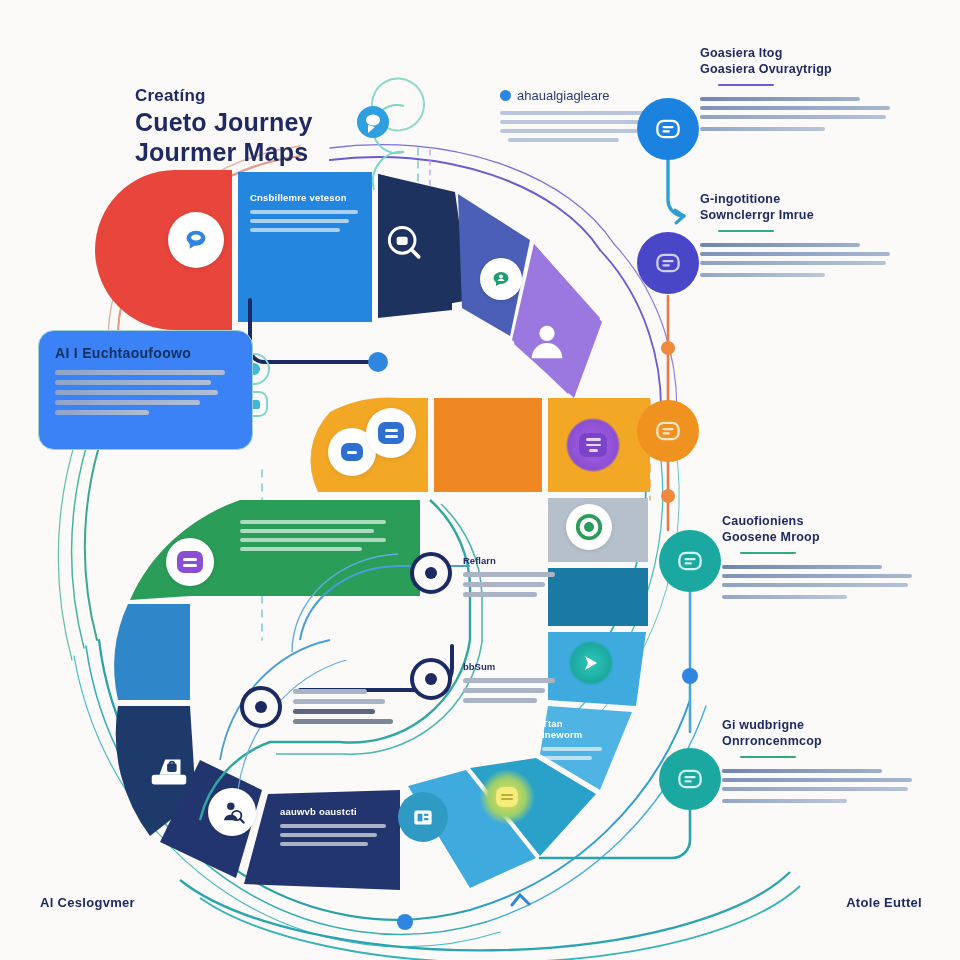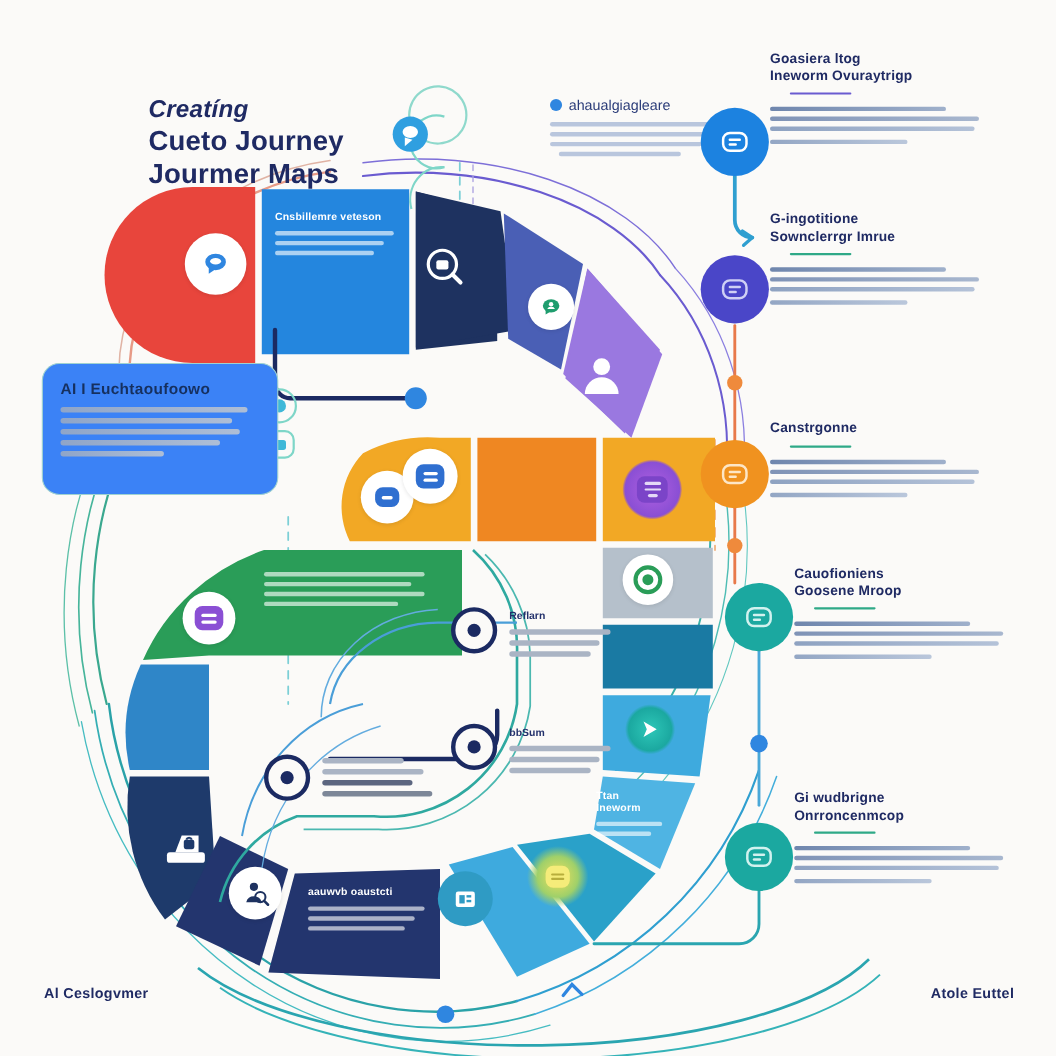--- a/index.html
+++ b/index.html
@@ -12,21 +12,21 @@
   }
   .stage{position:absolute;inset:0;width:960px;height:960px;}
   svg.layer{position:absolute;left:0;top:0;width:960px;height:960px;}
 
   
   .main-title{
     position:absolute;left:135px;top:86px;width:300px;
     color:#1f2a63;font-weight:bold;letter-spacing:.2px;
     line-height:1.22;
   }
-  .main-title .t1{font-size:22px;display:block;font-style:italic;}
+  .main-title .t1{font-size:17px;display:block;}
   .main-title .t2{font-size:25px;display:block;}
   .main-title .t3{font-size:25px;display:block;}
 
   .footer-left{
     position:absolute;left:40px;top:895px;
     font-size:13px;font-weight:bold;color:#1f2a63;letter-spacing:.3px;
   }
   .footer-right{
     position:absolute;right:38px;top:895px;
     font-size:13px;font-weight:bold;color:#1f2a63;letter-spacing:.3px;
@@ -439,21 +439,21 @@
 
   <div class="tl-circle" style="left:637px;top:98px;background:#1c82e0;">
     <svg width="30" height="30" viewBox="0 0 24 24">
       <rect x="3.5" y="5.5" width="17" height="13" rx="5" fill="none" stroke="#ffffff" stroke-width="1.8"></rect>
       <rect x="7.5" y="9.5" width="9" height="1.8" rx=".9" fill="#ffffff"></rect>
       <rect x="7.5" y="13" width="6" height="1.8" rx=".9" fill="#ffffff"></rect>
     </svg>
   </div>
   <div class="tl-text" style="left:700px;top:46px;">
     <h5><span>Goasiera ltog</span><br>
-        <span>Ineworm Ovuraytrigp</span></h5>
+        <span>Goasiera Ovuraytrigp</span></h5>
     <div class="tl-underline" style="background:#6a5bd0;"></div>
     <div class="tl r1"></div>
     <div class="tl r2"></div>
     <div class="tl r3"></div>
     <div class="tl r4"></div>
   </div>
 
   <div class="tl-circle" style="left:637px;top:232px;background:#4a46c8;">
     <svg width="30" height="30" viewBox="0 0 24 24">
       <rect x="3.5" y="5.5" width="17" height="13" rx="5" fill="none" stroke="#cfd0f5" stroke-width="1.8"></rect>
@@ -471,28 +471,20 @@
     <div class="tl r4"></div>
   </div>
 
   <div class="tl-circle" style="left:637px;top:400px;background:#f0921f;">
     <svg width="30" height="30" viewBox="0 0 24 24">
       <rect x="3.5" y="5.5" width="17" height="13" rx="5" fill="none" stroke="#fde6c6" stroke-width="1.8"></rect>
       <rect x="7.5" y="9.5" width="9" height="1.8" rx=".9" fill="#fde6c6"></rect>
       <rect x="7.5" y="13" width="6" height="1.8" rx=".9" fill="#fde6c6"></rect>
     </svg>
   </div>
-  <div class="tl-text" style="left:700px;top:382px;">
-    <h5><span>Canstrgonne</span></h5>
-    <div class="tl-underline" style="background:#2fa987;"></div>
-    <div class="tl r1"></div>
-    <div class="tl r2"></div>
-    <div class="tl r3"></div>
-    <div class="tl r4"></div>
-  </div>
 
   <div class="tl-circle" style="left:659px;top:530px;background:#1ba8a0;">
     <svg width="30" height="30" viewBox="0 0 24 24">
       <rect x="3.5" y="5.5" width="17" height="13" rx="5" fill="none" stroke="#d2f2ef" stroke-width="1.8"></rect>
       <rect x="7.5" y="9.5" width="9" height="1.8" rx=".9" fill="#d2f2ef"></rect>
       <rect x="7.5" y="13" width="6" height="1.8" rx=".9" fill="#d2f2ef"></rect>
     </svg>
   </div>
   <div class="tl-text" style="left:722px;top:514px;">
     <h5><span>Cauofioniens</span><br>

